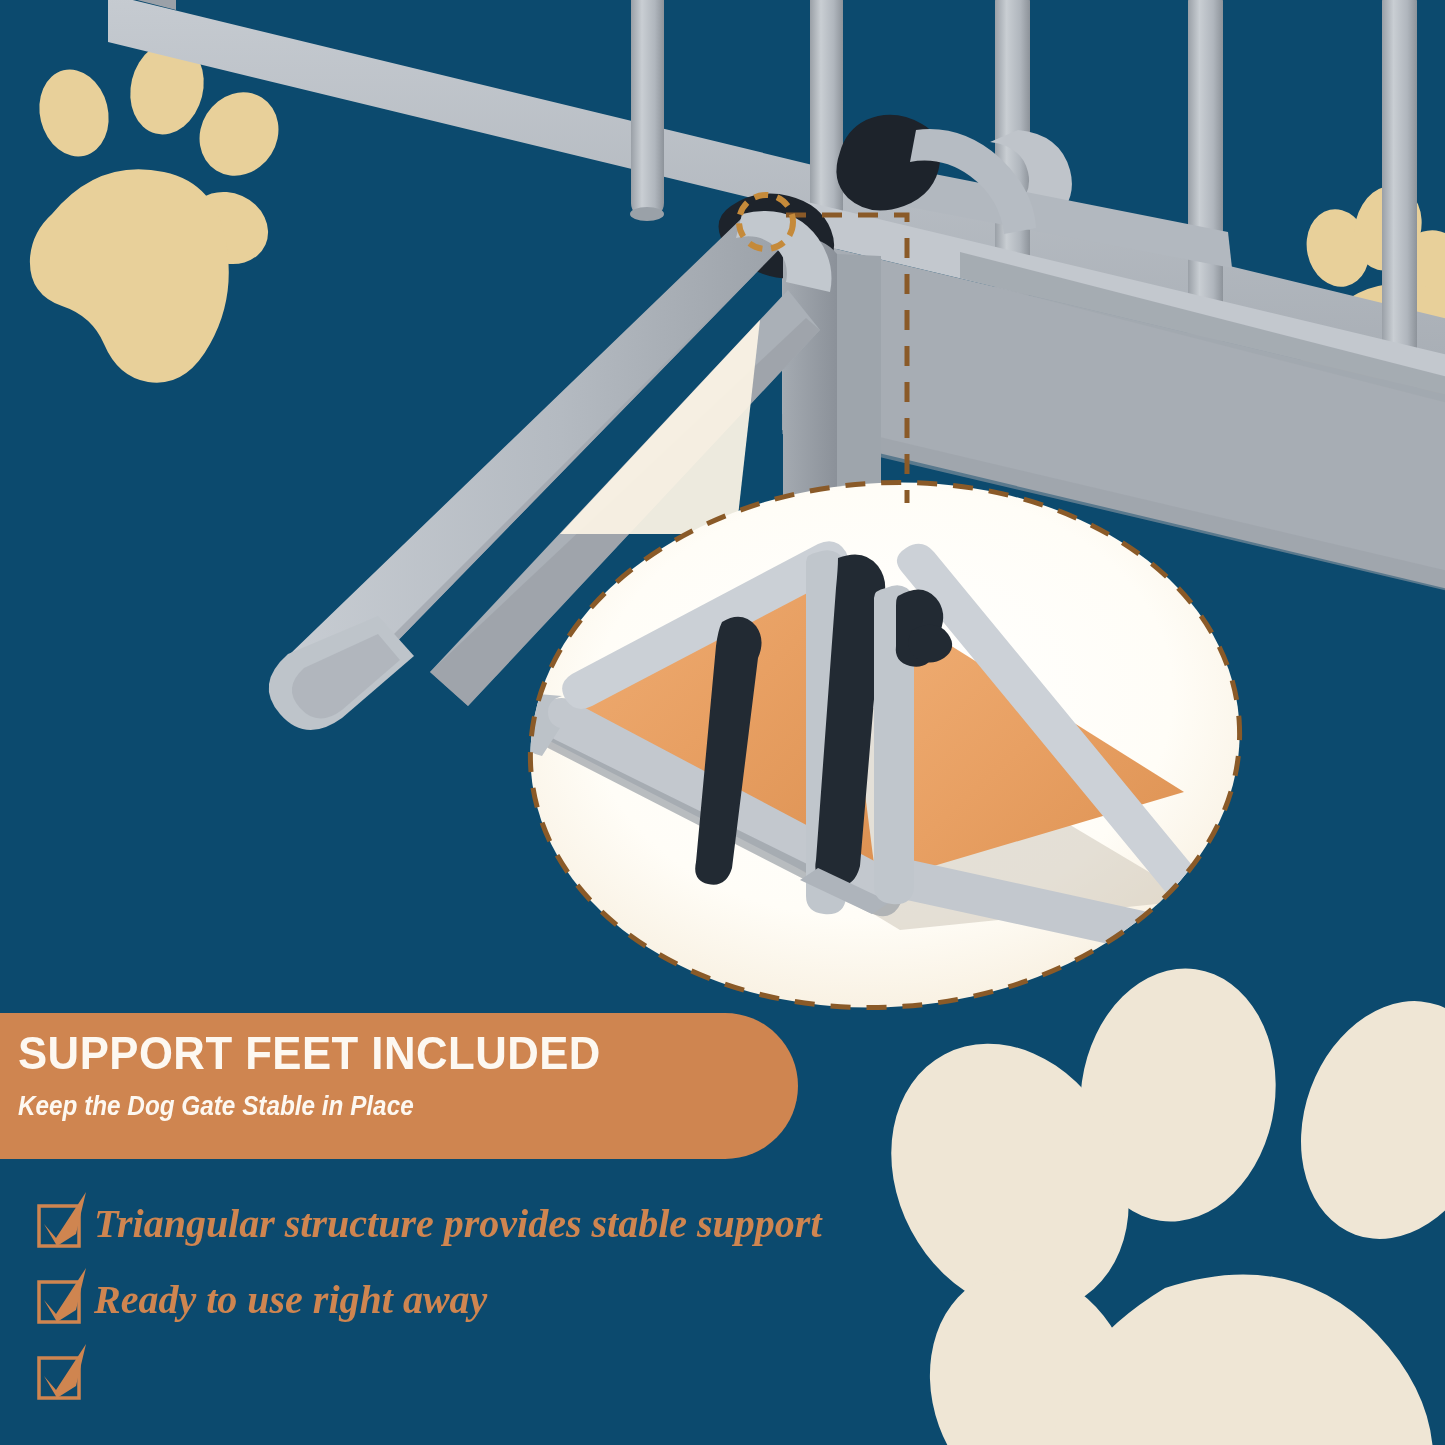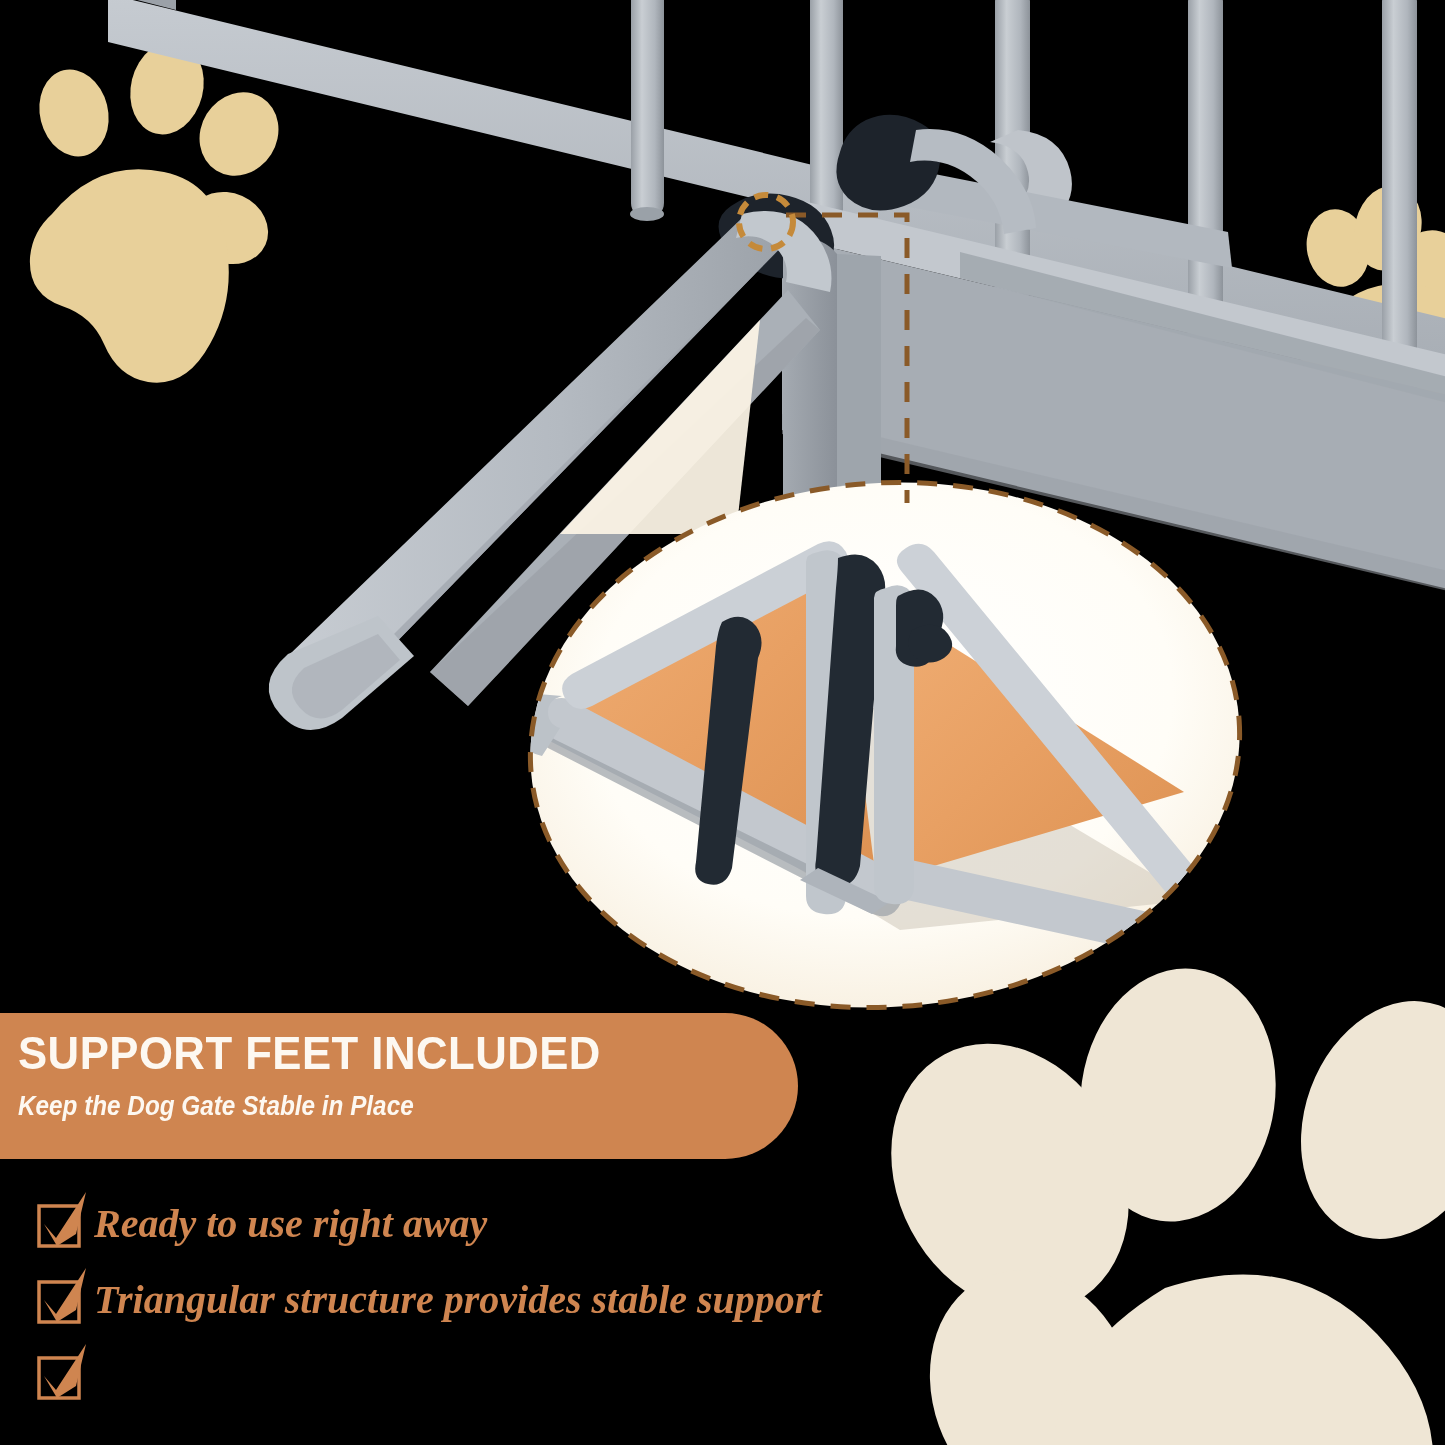--- a/index.html
+++ b/index.html
@@ -4,21 +4,21 @@
 <style>
   html,body{margin:0;padding:0;}
   body{
     width:1445px;height:1445px;
     font-family:"Liberation Sans", sans-serif;
     overflow:hidden;
   }
   #stage{
     position:relative;
     width:1445px;height:1445px;
-    background:#000000;
+    background:#0c4a6e;
     overflow:hidden;
   }
   .layer{position:absolute;inset:0;}
   svg.layer{width:1445px;height:1445px;display:block;}
 
   
   #banner{
     position:absolute;
     left:-30px;top:1013px;
     width:828px;height:146px;
@@ -278,31 +278,31 @@
 
   <div id="bullets">
 
     <div class="bullet">
       <span class="cbox">
         <svg viewBox="0 0 62 62">
           <rect x="7" y="18" width="40" height="40" fill="none" stroke="#cf8550" stroke-width="3.5"></rect>
           <path d="M12 36 L24 50 L54 4 L44 46 L25 58 Z" fill="#cf8550"></path>
         </svg>
       </span>
-      <span class="btxt">Ready to use right away</span>
+      <span class="btxt">Triangular structure provides stable support</span>
     </div>
 
     <div class="bullet">
       <span class="cbox">
         <svg viewBox="0 0 62 62">
           <rect x="7" y="18" width="40" height="40" fill="none" stroke="#cf8550" stroke-width="3.5"></rect>
           <path d="M12 36 L24 50 L54 4 L44 46 L25 58 Z" fill="#cf8550"></path>
         </svg>
       </span>
-      <span class="btxt">Triangular structure provides stable support</span>
+      <span class="btxt">Ready to use right away</span>
     </div>
 
     <div class="bullet">
       <span class="cbox">
         <svg viewBox="0 0 62 62">
           <rect x="7" y="18" width="40" height="40" fill="none" stroke="#cf8550" stroke-width="3.5"></rect>
           <path d="M12 36 L24 50 L54 4 L44 46 L25 58 Z" fill="#cf8550"></path>
         </svg>
       </span>
     </div>

